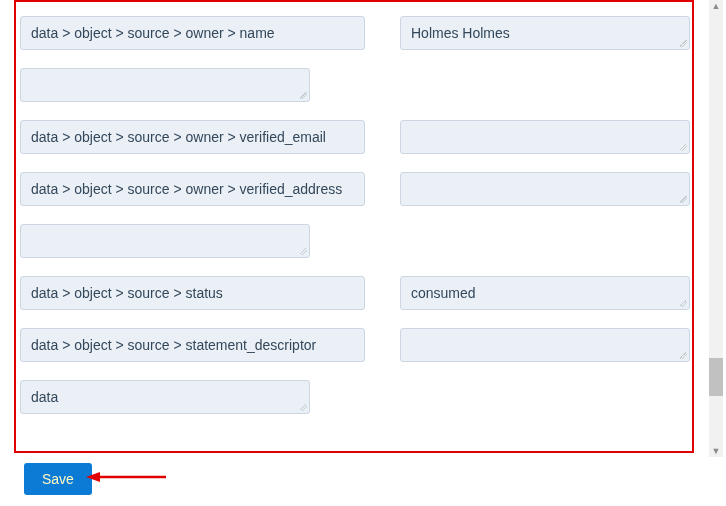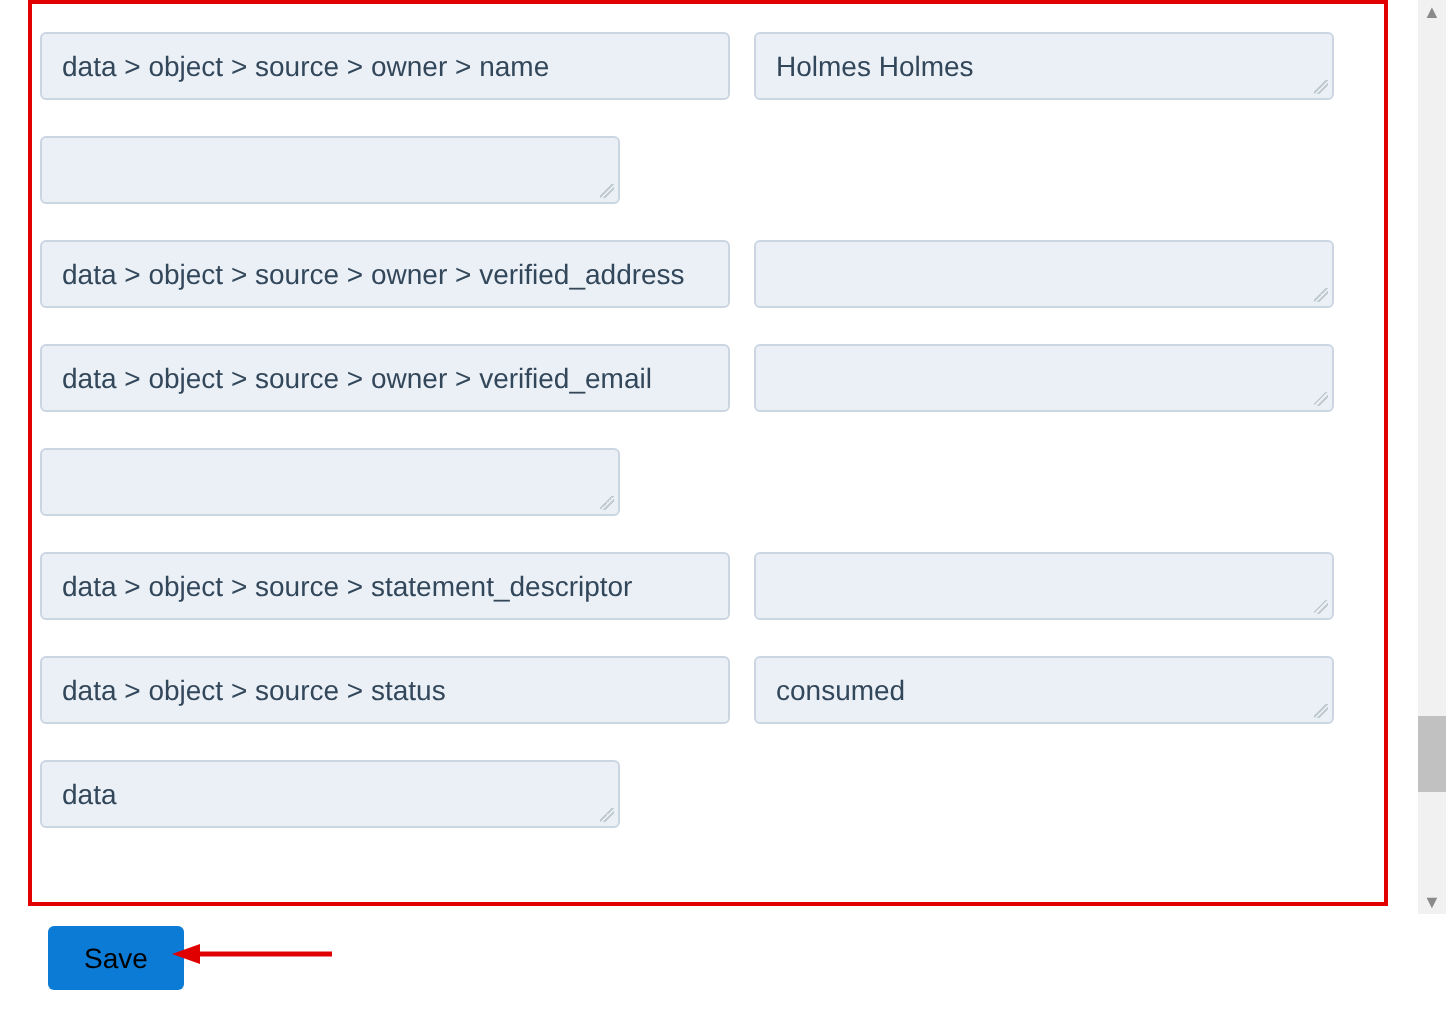--- a/index.html
+++ b/index.html
@@ -32,20 +32,21 @@
       pointer-events: none;
       z-index: 5;
     }
     .rows {
       padding: 16px 20px 10px 20px;
     }
     .row {
       display: flex;
       gap: 12px;
       margin-bottom: 18px;
+      justify-content: space-between;
     }
     .cell-label, .cell-value {
       background: #eaf0f6;
       border: 1px solid #cbd6e2;
       border-radius: 3px;
       height: 34px;
       line-height: 32px;
       padding: 0 10px;
       color: #33475b;
       font-size: 14px;
@@ -72,21 +73,21 @@
       background:
         linear-gradient(135deg, transparent 0 40%, #9aa 40% 50%, transparent 50% 60%, #9aa 60% 70%, transparent 70%);
       opacity: 0.5;
       pointer-events: none;
     }
     .save-btn {
       position: absolute;
       left: 24px;
       top: 463px;
       background: #0b7bd6;
-      color: #000000;
+      color: #fef9c3;
       border: none;
       border-radius: 3px;
       padding: 8px 18px;
       font-size: 14px;
       font-weight: 500;
       cursor: pointer;
     }
     .arrow {
       position: absolute;
       left: 86px;
@@ -137,37 +138,37 @@
 <div class="scroll-area">
   <div class="rows" id="rows-container">
       <div class="row">
         <div class="cell-label">data &gt; object &gt; source &gt; owner &gt; name</div>
         <div class="cell-value">Holmes Holmes</div>
       </div>
       <div class="row">
         <div class="cell-value"></div>
       </div>
       <div class="row">
-        <div class="cell-label">data &gt; object &gt; source &gt; owner &gt; verified_address</div>
+        <div class="cell-label">data &gt; object &gt; source &gt; owner &gt; verified_email</div>
         <div class="cell-value"></div>
       </div>
       <div class="row">
-        <div class="cell-label">data &gt; object &gt; source &gt; owner &gt; verified_email</div>
+        <div class="cell-label">data &gt; object &gt; source &gt; owner &gt; verified_address</div>
         <div class="cell-value"></div>
       </div>
       <div class="row">
         <div class="cell-value"></div>
       </div>
       <div class="row">
+        <div class="cell-label">data &gt; object &gt; source &gt; status</div>
+        <div class="cell-value">consumed</div>
+      </div>
+      <div class="row">
         <div class="cell-label">data &gt; object &gt; source &gt; statement_descriptor</div>
         <div class="cell-value"></div>
-      </div>
-      <div class="row">
-        <div class="cell-label">data &gt; object &gt; source &gt; status</div>
-        <div class="cell-value">consumed</div>
       </div>
       <div class="row">
         <div class="cell-value">data</div>
       </div>
     </div>
 </div>
 
 <div class="highlight-box"></div>
 
 <div class="scrollbar-track"></div>

